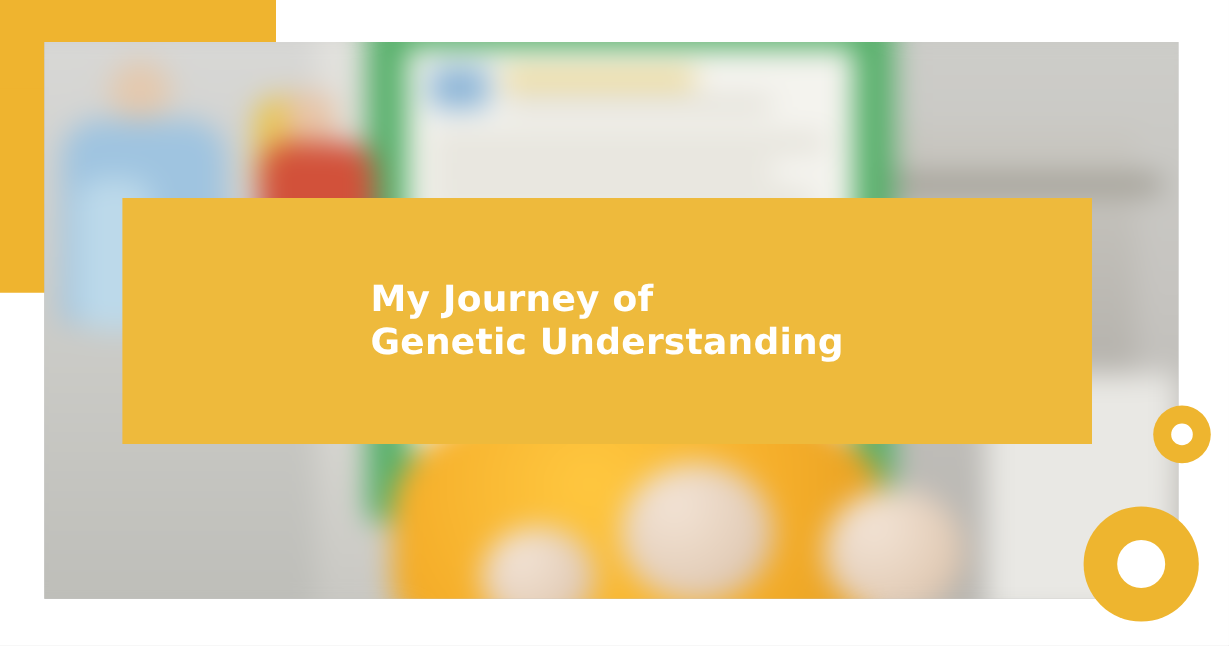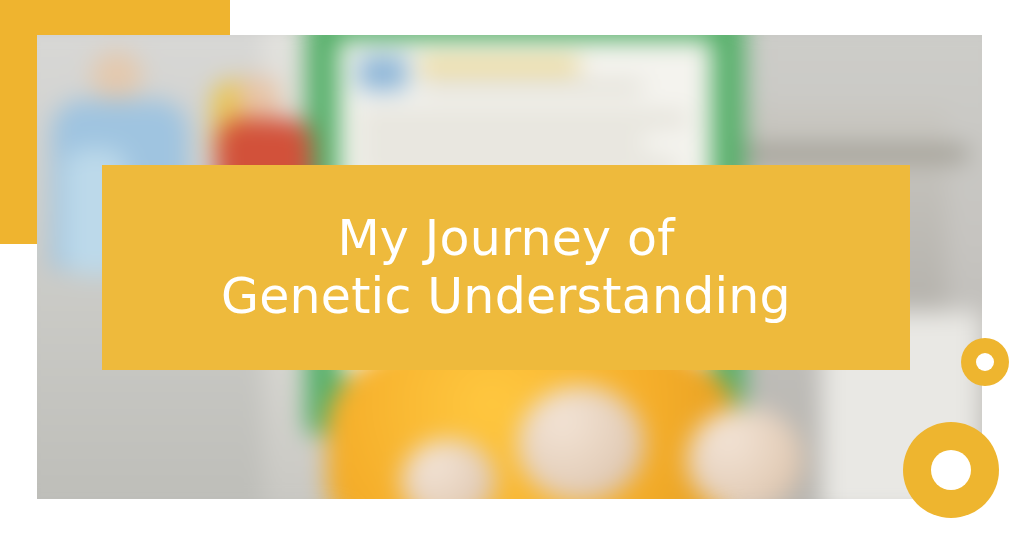--- a/index.html
+++ b/index.html
@@ -234,24 +234,23 @@
     width: 808px;
     height: 205px;
     background: #eeba3c;
     display: flex;
     align-items: center;
     justify-content: center;
   }
   .title-text {
     color: #ffffff;
     font-family: "DejaVu Sans", sans-serif;
-    font-size: 49px;
-    font-weight: normal;
+    font-size: 30px;
+    font-weight: bold;
     line-height: 1.18;
-    text-align: center;
     letter-spacing: 0.2px;
     white-space: pre-line;
   }
 </style>
 </head>
 <body>
 
 <div class="canvas">
 
   <div class="blob-topleft"></div>

